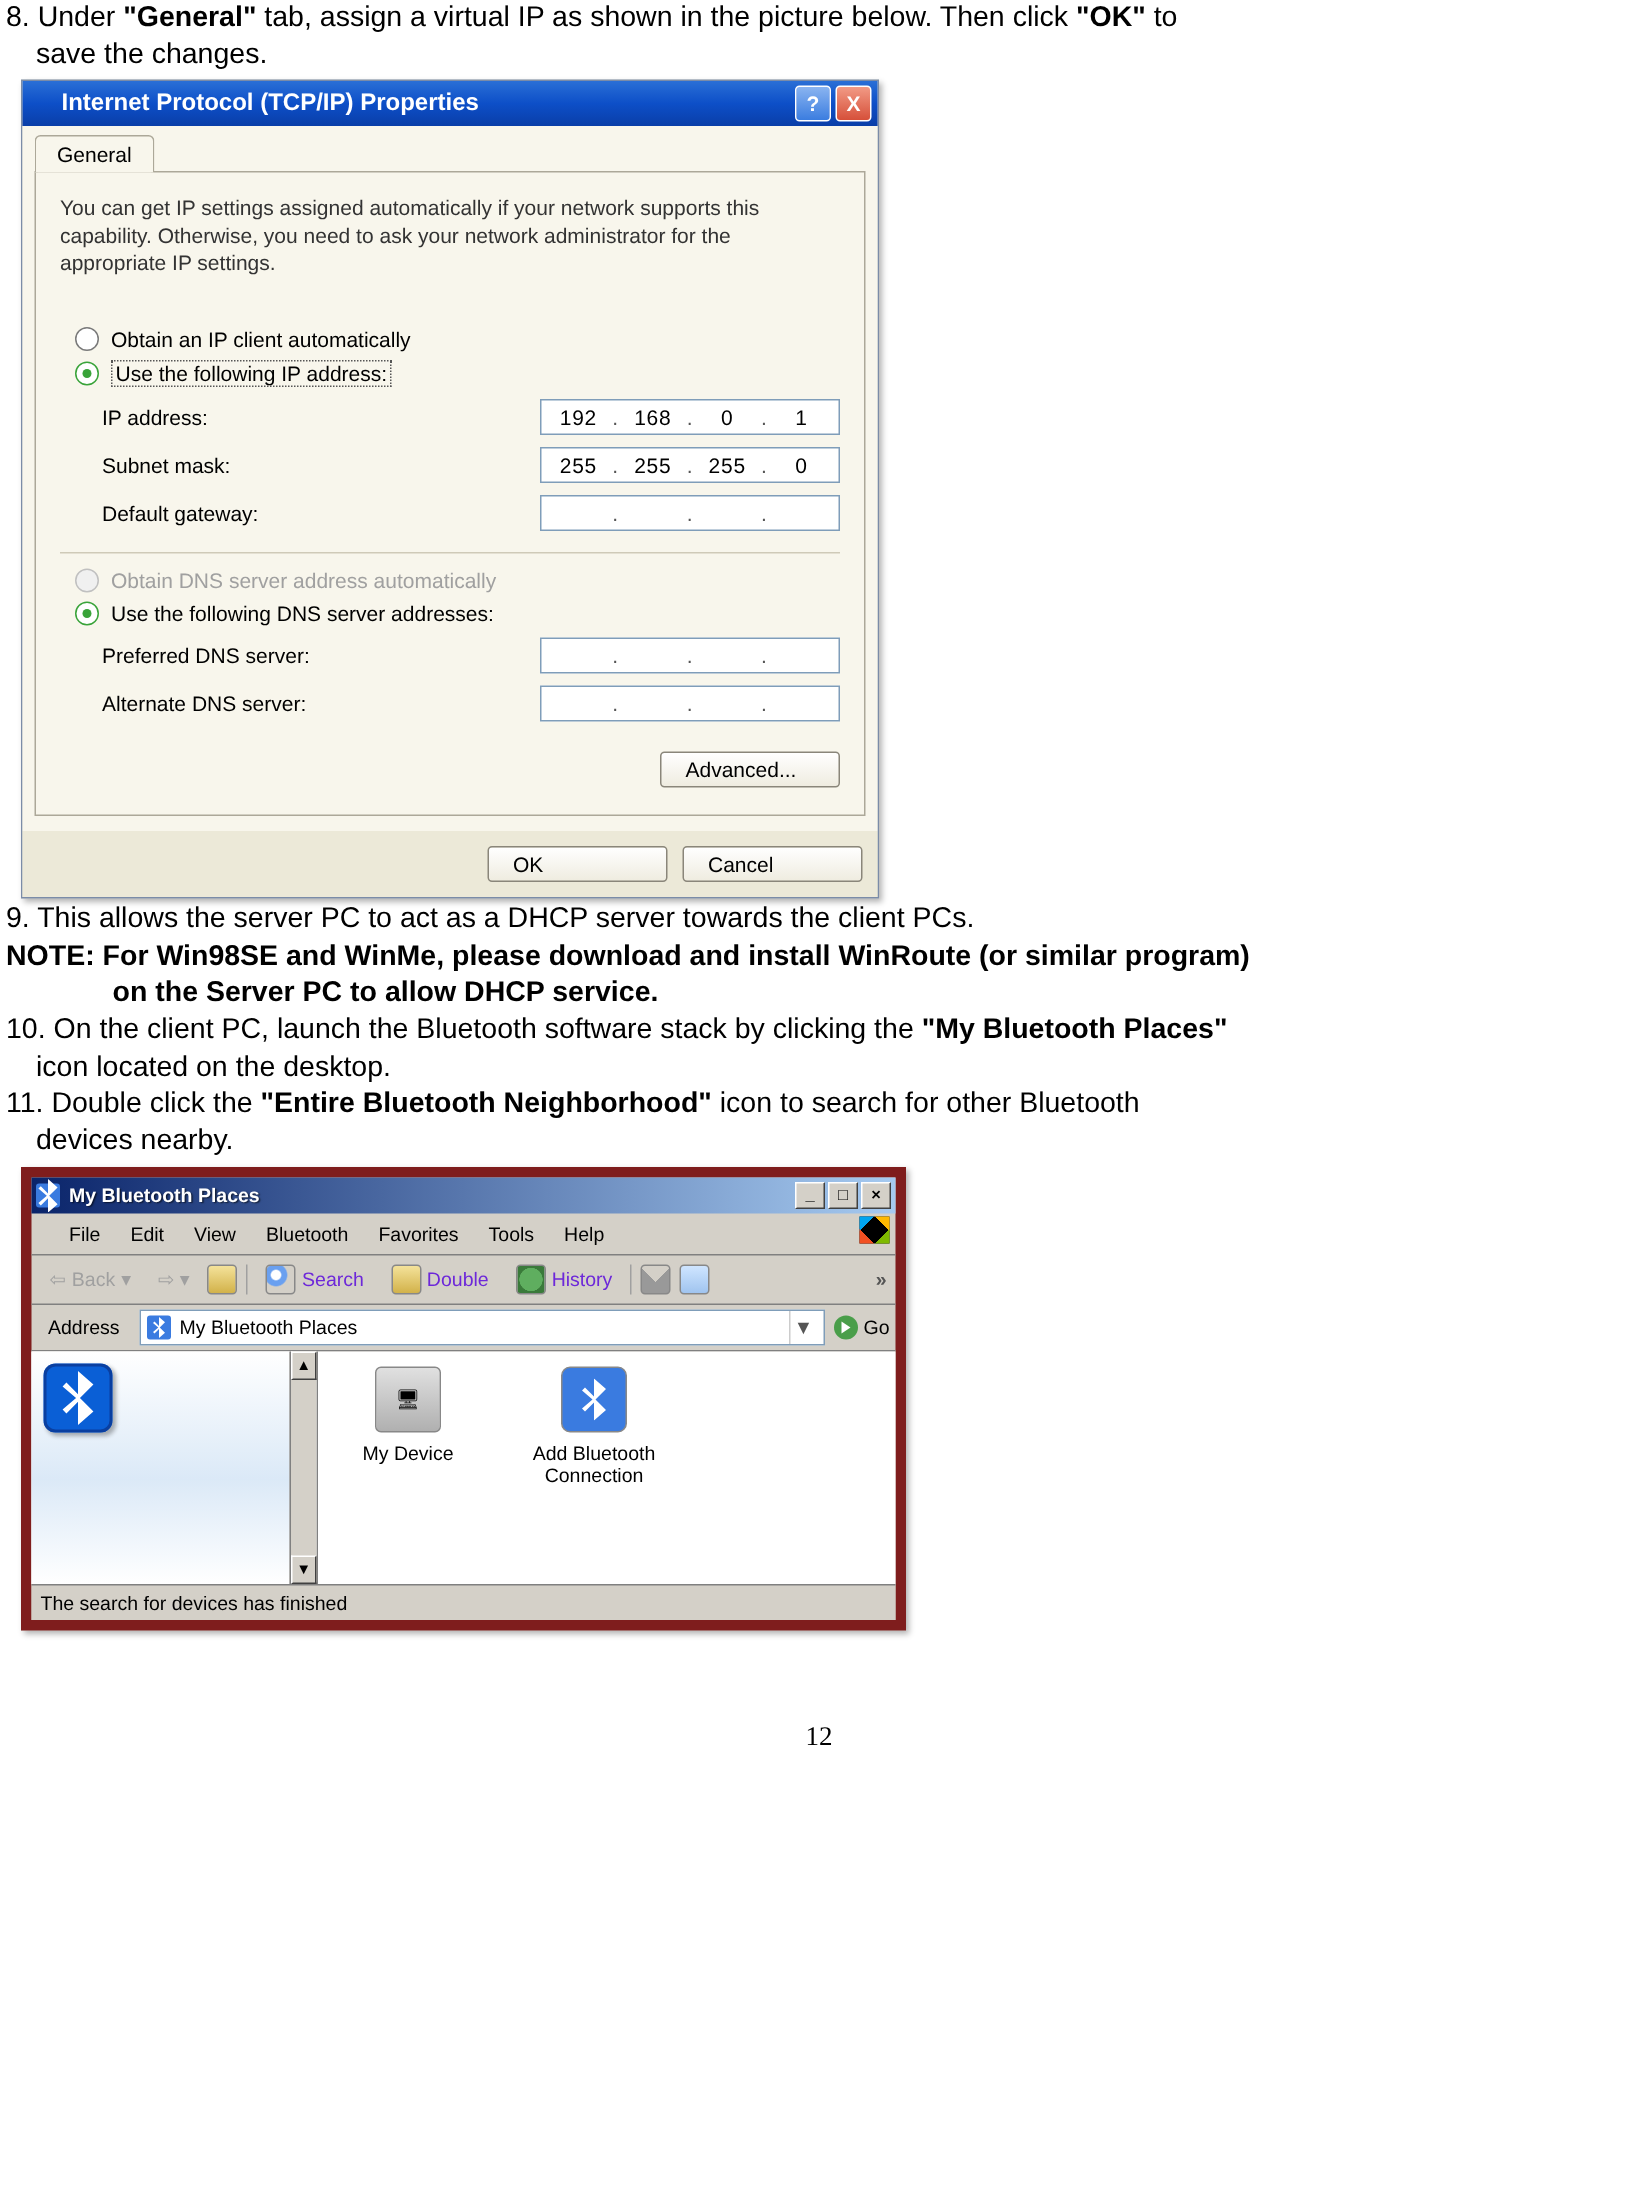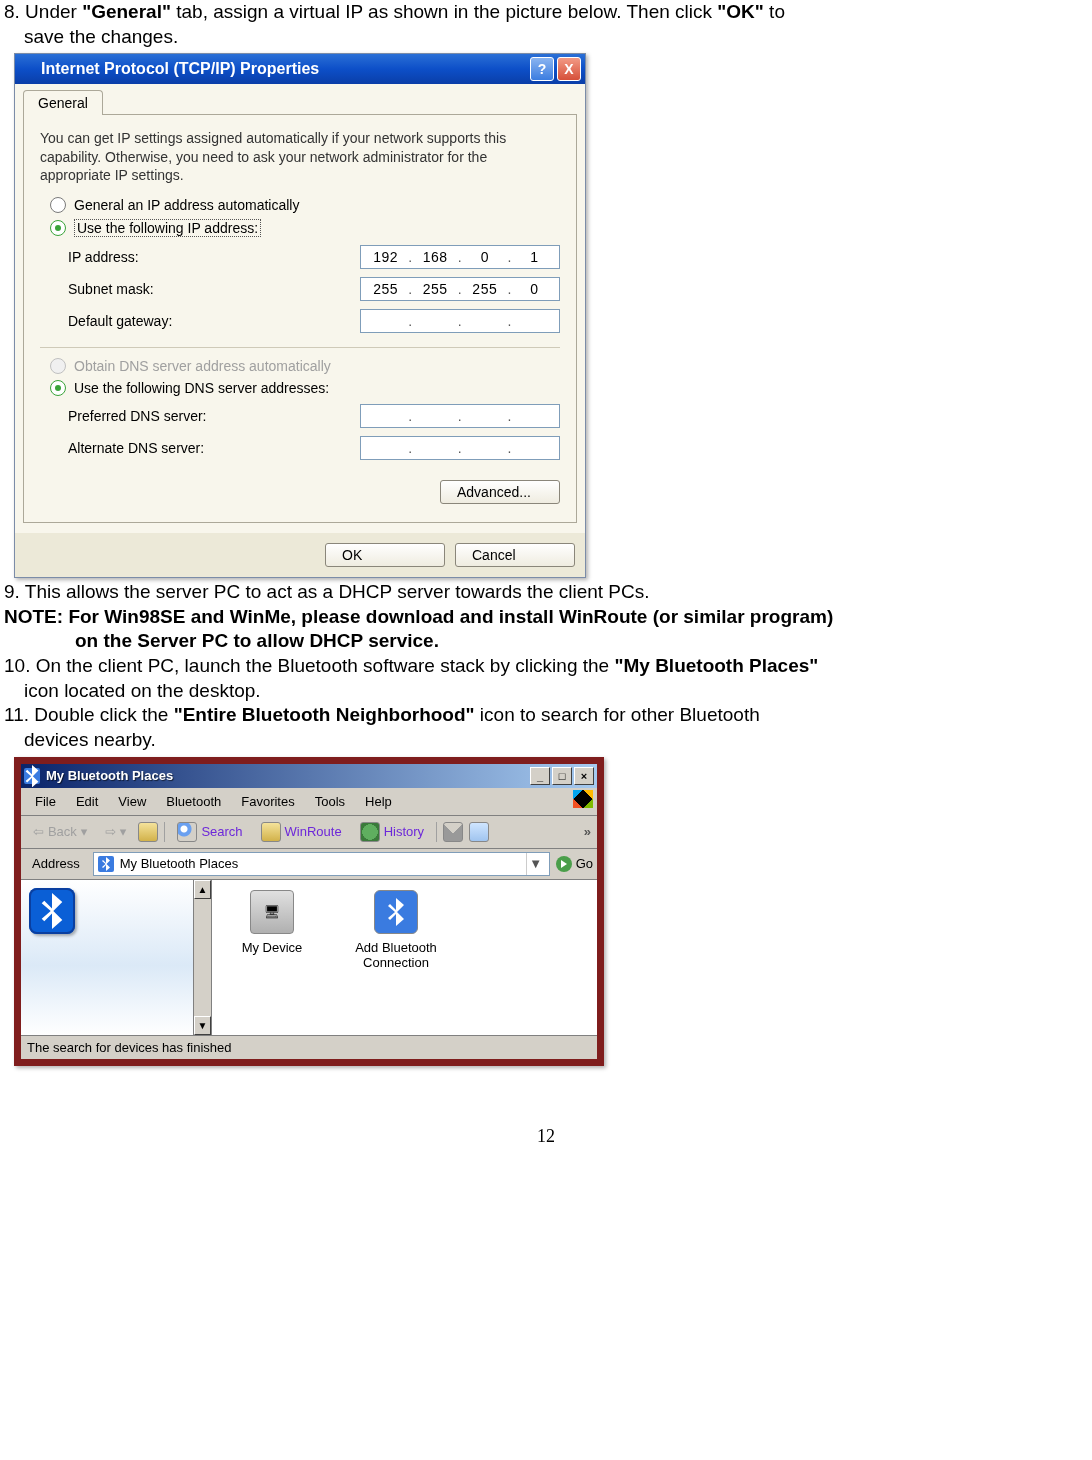--- a/index.html
+++ b/index.html
@@ -88,21 +88,21 @@
   }
   .tab-panel {
     border: 1px solid #aca899;
     background: #f8f6ec;
     padding: 14px 16px 18px 16px;
     position: relative;
   }
   .desc-text {
     font-size: 14px;
     line-height: 1.3;
-    margin-bottom: 13px;
+    margin-bottom: 34px;
     color: #333;
   }
 
   .radio-row {
     display: flex;
     align-items: center;
     gap: 8px;
     margin: 6px 0 6px 10px;
     font-size: 14px;
   }
@@ -217,21 +217,21 @@
     background: #d4d0c8;
     border: 1px solid #fff;
     border-right-color:#404040; border-bottom-color:#404040;
     margin-left: 2px;
     display:flex;align-items:center;justify-content:center;
     color:black; font-size:11px; font-family: Arial;
   }
 
   .bt-menubar {
     display:flex; align-items:flex-start;
-    padding: 4px 4px;
+    padding: 4px 15px;
     border-bottom: 1px solid #808080;
     position: relative;
   }
   .bt-menu-item {
     padding: 2px 10px;
     font-size:13px;
   }
   .bt-menubar .win-logo {
     position:absolute; right:4px; top:2px;
     width: 20px; height: 18px;
@@ -395,21 +395,21 @@
     </div>
     <div class="dialog-body">
       <div class="tab-strip">
         <div class="tab">General</div>
       </div>
       <div class="tab-panel">
         <div class="desc-text">You can get IP settings assigned automatically if your network supports this capability. Otherwise, you need to ask your network administrator for the appropriate IP settings.</div>
 
         <div class="radio-row">
           <span class="radio"></span>
-          <span class="radio-label">General an IP address automatically</span>
+          <span class="radio-label">Obtain an IP client automatically</span>
         </div>
         <div class="radio-row">
           <span class="radio selected"></span>
           <span class="radio-label focus">Use the following IP address:</span>
         </div>
 
         <div class="field-row">
           <span class="field-label">IP address:</span>
           <div class="ip-input">
             <span>192</span>
@@ -536,21 +536,21 @@
       <span class="tool-btn disabled">⇦ <span>Back</span> ▾</span>
       <span class="tool-btn disabled">⇨ ▾</span>
       <span class="tool-ico folders"></span>
       <span style="width:1px;height:20px;background:#a0a0a0;"></span>
       <span class="tool-btn">
           <span class="tool-ico search"></span>
           <span>Search</span>
         </span>
       <span class="tool-btn">
           <span class="tool-ico folders"></span>
-          <span>WinRoute</span>
+          <span>Double</span>
         </span>
       <span class="tool-btn">
           <span class="tool-ico history"></span>
           <span>History</span>
         </span>
       <span style="width:1px;height:20px;background:#a0a0a0;"></span>
       <span class="tool-ico cut"></span>
       <span class="tool-ico copy"></span>
       <span class="chevrons">»</span>
     </div>

